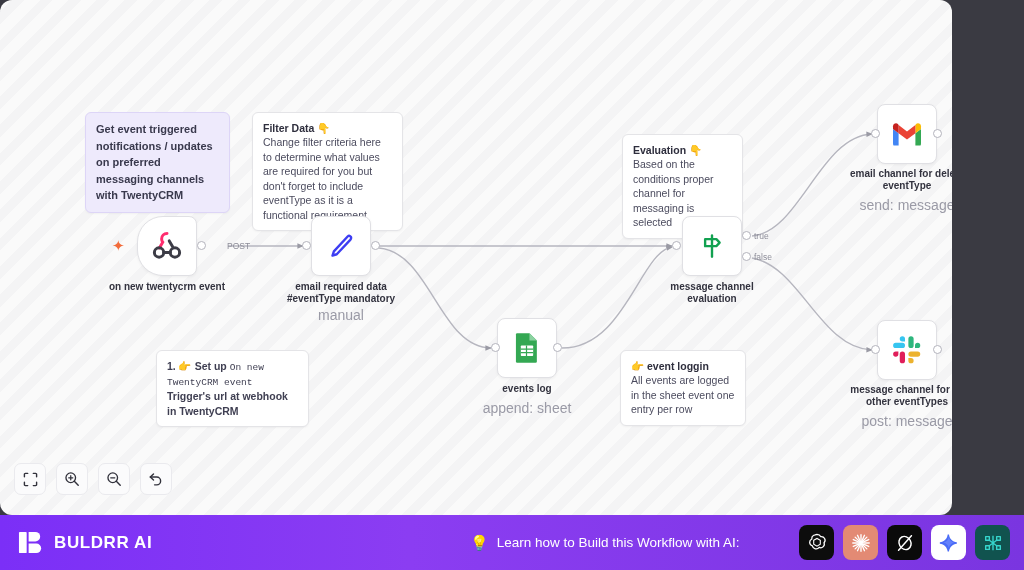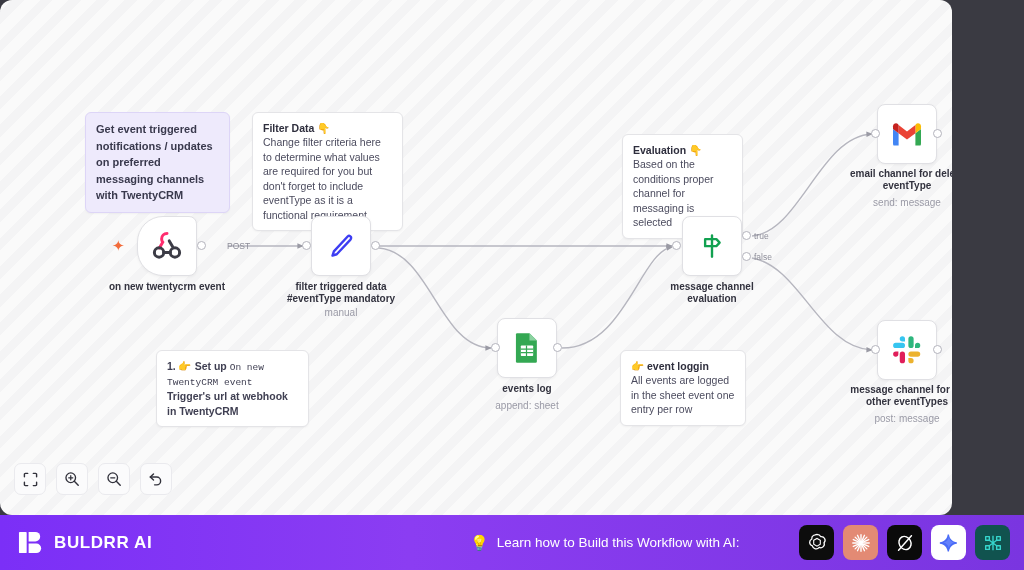--- a/index.html
+++ b/index.html
@@ -77,21 +77,21 @@
     font-size: 10px;
     font-weight: bold;
     color: #33333f;
     line-height: 1.22;
     white-space: pre-line;
     width: 170px;
   }
   .node-sub {
     position: absolute;
     text-align: center;
-    font-size: 10px;
+    font-size: 14px;
     color: #9a9aa6;
     width: 170px;
   }
 
   
   .port {
     position: absolute;
     width: 9px; height: 9px;
     border: 1.4px solid #b4b4bd;
     border-radius: 50%;
@@ -229,21 +229,21 @@
     <div class="port-label" style="left:209px; top:241px;padding-left:18px;">POST</div>
     <div class="node-label" style="left:82px; top:281px;">on new twentycrm event</div>
 
     <div class="node" style="left:311px; top:216px;">
       <svg width="30" height="30" viewBox="0 0 24 24">
         <path d="M17.5 4.2c.9-.9 2-.3 2.4.5.4.8.2 1.6-.5 2.4L8.6 18.6l-3.4 1.1 1.1-3.4z" fill="none" stroke="#3d3df2" stroke-width="1.9" stroke-linejoin="round"></path>
       </svg>
     </div>
     <div class="port" style="left:302px; top:241px;"></div>
     <div class="port" style="left:371px; top:241px;"></div>
-    <div class="node-label" style="left:256px; top:281px;">filter triggered data
+    <div class="node-label" style="left:256px; top:281px;">email required data
 #eventType mandatory</div>
     <div class="node-sub" style="left:256px; top:307px;">manual</div>
 
     <div class="node" style="left:497px; top:318px;">
       <svg width="30" height="32" viewBox="0 0 24 26">
         <path d="M4 1h10l6 6v17a1 1 0 0 1-1 1H4a1 1 0 0 1-1-1V2a1 1 0 0 1 1-1z" fill="#34a853"></path>
         <path d="M14 1l6 6h-6z" fill="#8bd2a0"></path>
         <rect x="7" y="11" width="10" height="8.5" rx="0.6" fill="#ffffff"></rect>
         <path d="M7 14h10M7 16.7h10M11.6 11v8.5" stroke="#34a853" stroke-width="1"></path>
       </svg>

